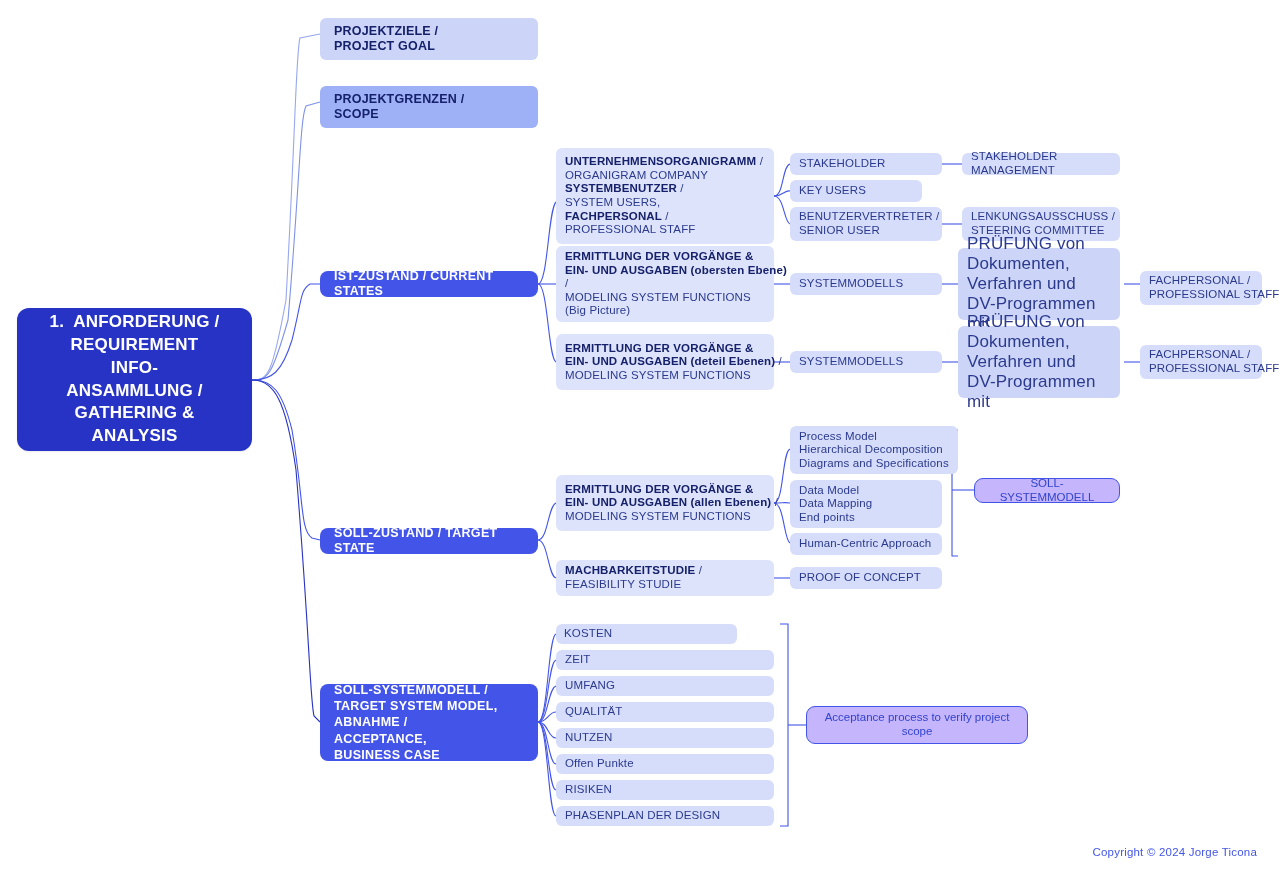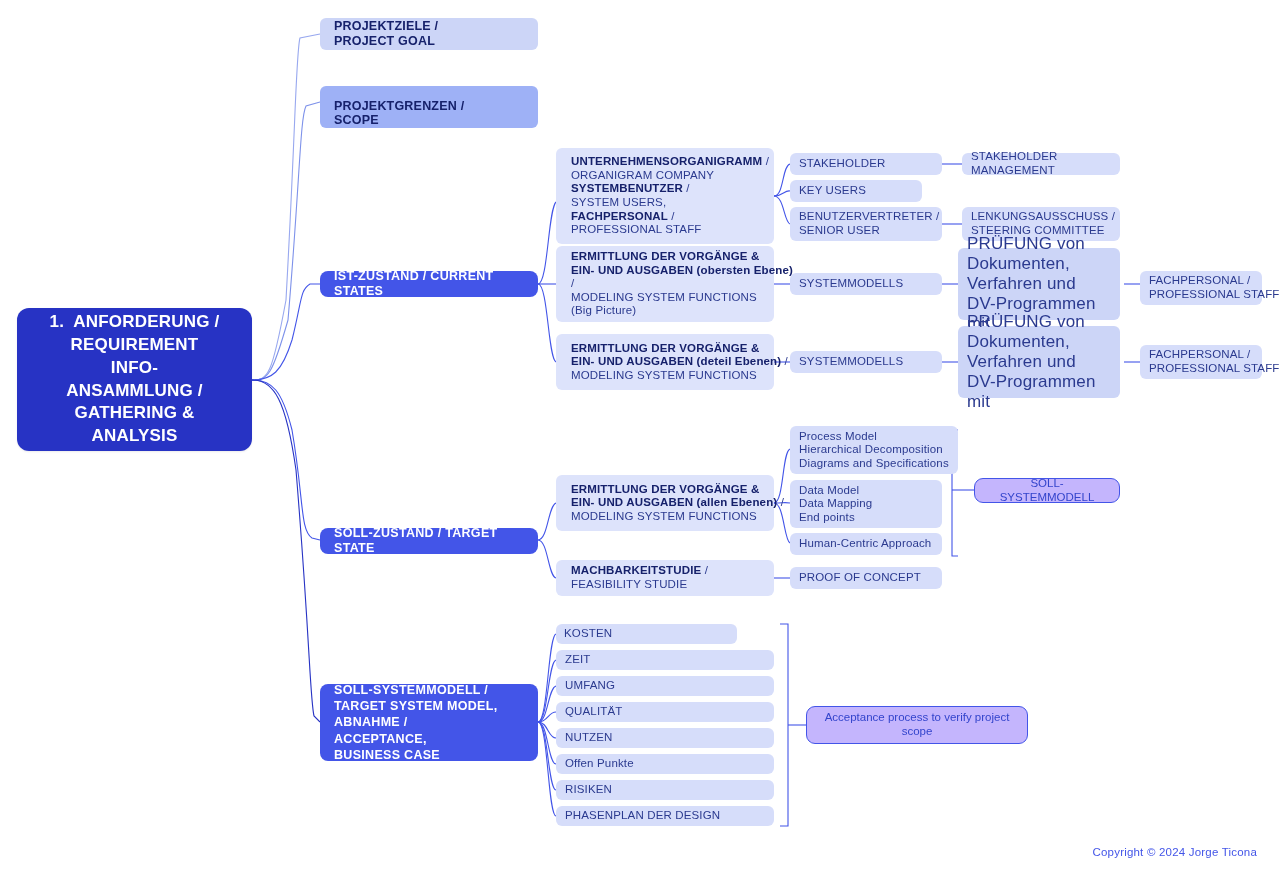--- a/index.html
+++ b/index.html
@@ -41,21 +41,21 @@
     color:#ffffff;
     font-weight:bold;
     font-size:12.5px;
     border-radius:8px;
     padding:0 14px;
     letter-spacing:.3px;
   }
   .branch.multi{line-height:1.3;}
   .lvl1-a{background:#ccd5f7;color:#16216b;font-weight:bold;font-size:12.5px;padding:0 14px;letter-spacing:.2px;}
   .lvl1-b{background:#9eb1f6;color:#16216b;font-weight:bold;font-size:12.5px;padding:0 14px;letter-spacing:.2px;}
-  .pale{background:#dde3fb;color:#2b3a8f;font-size:11.5px;padding:0 15px;letter-spacing:.15px;}
+  .pale{background:#dde3fb;color:#2b3a8f;font-size:11.5px;padding:0 9px;letter-spacing:.15px;}
   .pale2{background:#d6ddfa;color:#2b3a8f;font-size:11.5px;padding:0 9px;letter-spacing:.15px;}
   .pale3{background:#ccd5f7;color:#2b3a8f;font-size:17px;padding:0 9px;letter-spacing:.15px;}
   .outline{
     background:#c4b5fd;
     border:1.4px solid #4355e8;
     color:#3344cc;
     font-size:11.5px;
     border-radius:9px;
     text-align:center;
     align-items:center;
@@ -131,28 +131,28 @@
     <span>
         <span class="ln">1.  ANFORDERUNG /</span>
         <span class="ln">REQUIREMENT</span>
         <span class="ln">INFO-</span>
         <span class="ln">ANSAMMLUNG /</span>
         <span class="ln">GATHERING &amp;</span>
         <span class="ln">ANALYSIS</span>
       </span>
   </div>
 
-  <div class="node lvl1-a" style="left:320px;top:18px;width:218px;height:32px;">
+  <div class="node lvl1-a" style="left:320px;top:18px;width:218px;height:42px;">
     <span>
         <span class="ln">PROJEKTZIELE /</span>
         <span class="ln">PROJECT GOAL</span>
       </span>
   </div>
 
-  <div class="node lvl1-b" style="left:320px;top:86px;width:218px;height:42px;justify-content:flex-end;">
+  <div class="node lvl1-b" style="left:320px;top:86px;width:218px;height:42px;">
     <span>
         <span class="ln">PROJEKTGRENZEN /</span>
         <span class="ln">SCOPE</span>
       </span>
   </div>
 
   <div class="node branch" style="left:320px;top:271px;width:218px;height:26px;">
     <span>IST-ZUSTAND / CURRENT STATES</span>
   </div>
 

